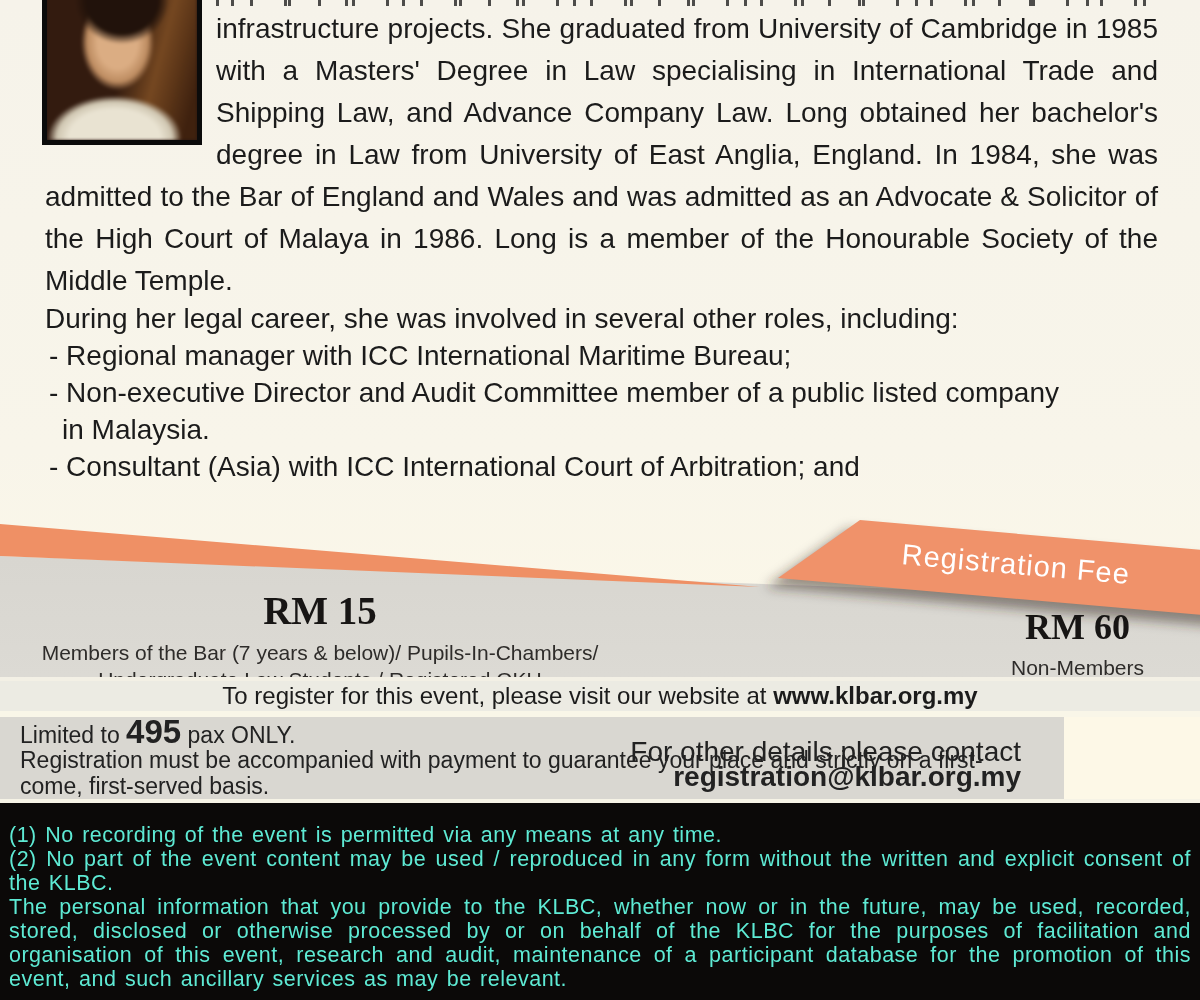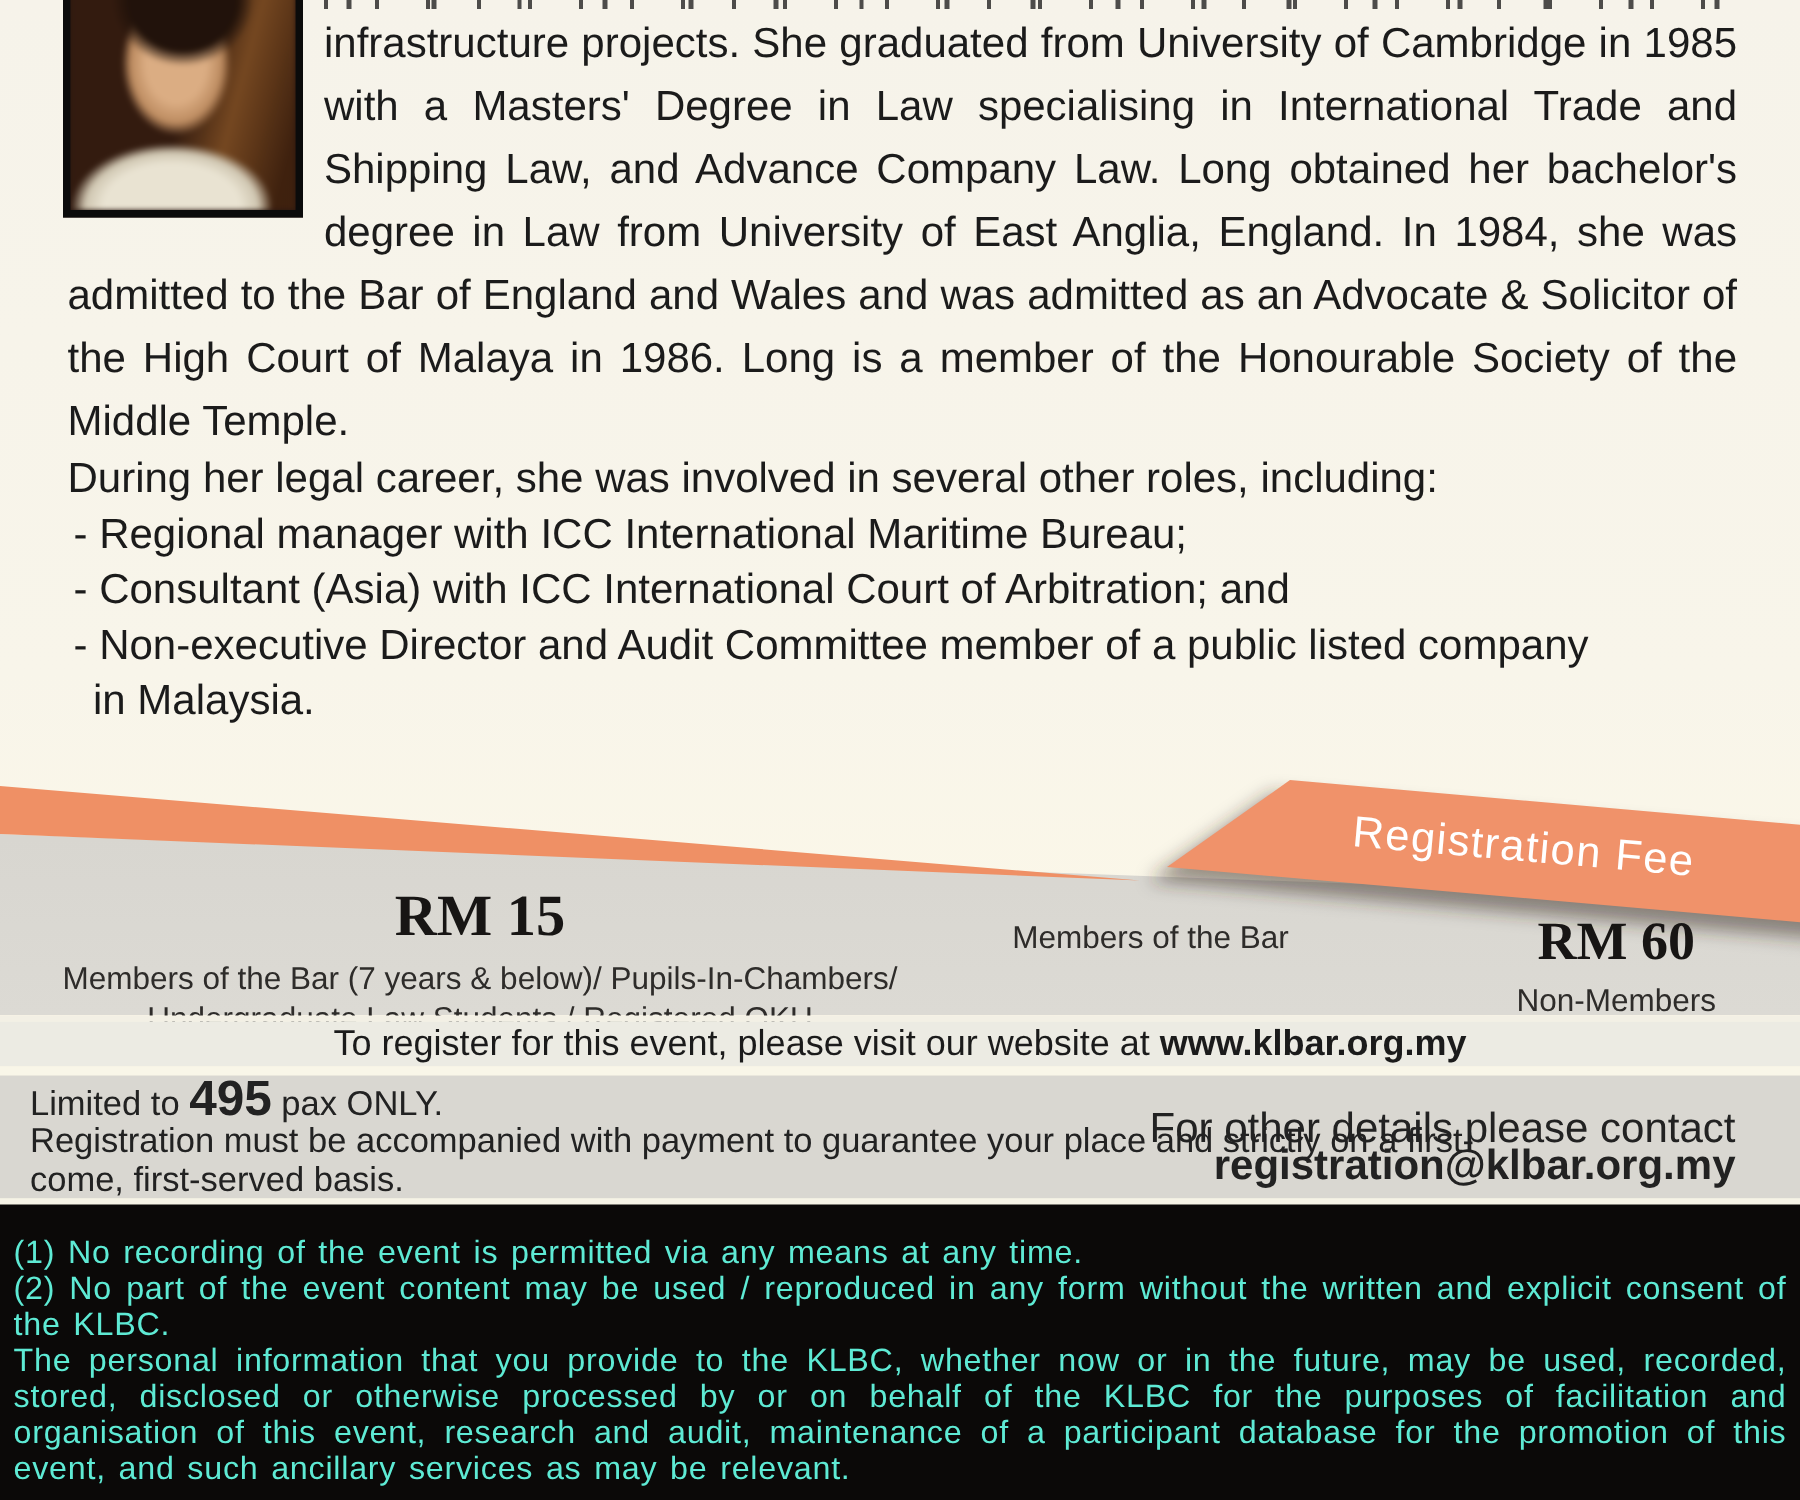--- a/index.html
+++ b/index.html
@@ -50,21 +50,21 @@
   .col1 .amount{font-size:39px;}
   .col2{left:632px;top:606px;width:270px;}
   .col3{left:945px;top:606px;width:265px;}
   .col2 .amount,.col3 .amount{font-size:36px;}
   .sep1{position:absolute;left:0;top:677px;width:1200px;height:4px;background:#f3f0e5;}
   .register-band{
     position:absolute;left:0;top:681px;width:1200px;height:30px;background:#ecebe3;
     text-align:center;font-size:24px;line-height:30px;color:#1b1b1b;
   }
   .sep2{position:absolute;left:0;top:711px;width:1200px;height:6px;background:#f9f6e8;}
-  .limited-band{position:absolute;left:0;top:717px;width:1200px;height:82px;background:#d9d7d1;}
+  .limited-band{position:absolute;left:0;top:717px;width:1064px;height:82px;background:#d9d7d1;}
   .limited-left{position:absolute;left:20px;top:0;font-size:23px;color:#222;}
   .limited-line1{height:30px;line-height:30px;}
   .limited-count{font-weight:bold;font-size:33px;line-height:30px;}
   .limited-note{width:1000px;line-height:26px;}
   .contact{position:absolute;right:43px;top:22px;text-align:right;font-size:28px;line-height:25px;color:#222;}
   .contact .email{font-weight:bold;}
   .sep3{position:absolute;left:0;top:799px;width:1200px;height:4px;background:#f6f3e6;}
   .footer{
     position:absolute;left:0;top:803px;width:1200px;height:197px;background:#0b0908;
     color:#5eead4;font-size:21.5px;line-height:24px;box-sizing:border-box;
@@ -81,22 +81,22 @@
 
   <div class="bio">
     <div class="photo">
       <div class="photo-img"></div>
     </div><span>infrastructure projects. She graduated from University of Cambridge in 1985 with a Masters' Degree in Law specialising in International Trade and Shipping Law, and Advance Company Law. Long obtained her bachelor's degree in Law from University of East Anglia, England. In 1984, she was admitted to the Bar of England and Wales and was admitted as an Advocate &amp; Solicitor of the High Court of Malaya in 1986. Long is a member of the Honourable Society of the Middle Temple.</span>
   </div>
 
   <div class="career">
     <div>During her legal career, she was involved in several other roles, including:</div>
     <div class="role">- Regional manager with ICC International Maritime Bureau;</div>
+    <div class="role">- Non-executive Director and Audit Committee member of a public listed company in Malaysia.</div>
     <div class="role">- Consultant (Asia) with ICC International Court of Arbitration; and</div>
-    <div class="role">- Non-executive Director and Audit Committee member of a public listed company in Malaysia.</div>
   </div>
 
   <div class="fee-band"></div>
 
   <svg class="band-svg" viewBox="0 0 1200 190">
     <defs>
       <filter id="sh" x="-30%" y="-30%" width="160%" height="160%">
         <feGaussianBlur stdDeviation="6"></feGaussianBlur>
       </filter>
     </defs>
@@ -107,21 +107,20 @@
   </svg>
 
   <div class="fee-col col1">
     <div class="amount">RM 15</div>
     <div class="desc">
       <div>Members of the Bar (7 years &amp; below)/ Pupils-In-Chambers/</div>
       <div>Undergraduate Law Students / Registered OKU</div>
     </div>
   </div>
   <div class="fee-col col2">
-    <div class="desc">Members of the Bar</div>
   </div>
   <div class="fee-col col3">
     <div class="amount">RM 60</div>
     <div class="desc">Non-Members</div>
   </div>
 
   <div class="sep1"></div>
 
   <div class="register-band">
     <span>To register for this event, please visit our website at </span><span class="bold">www.klbar.org.my</span>

